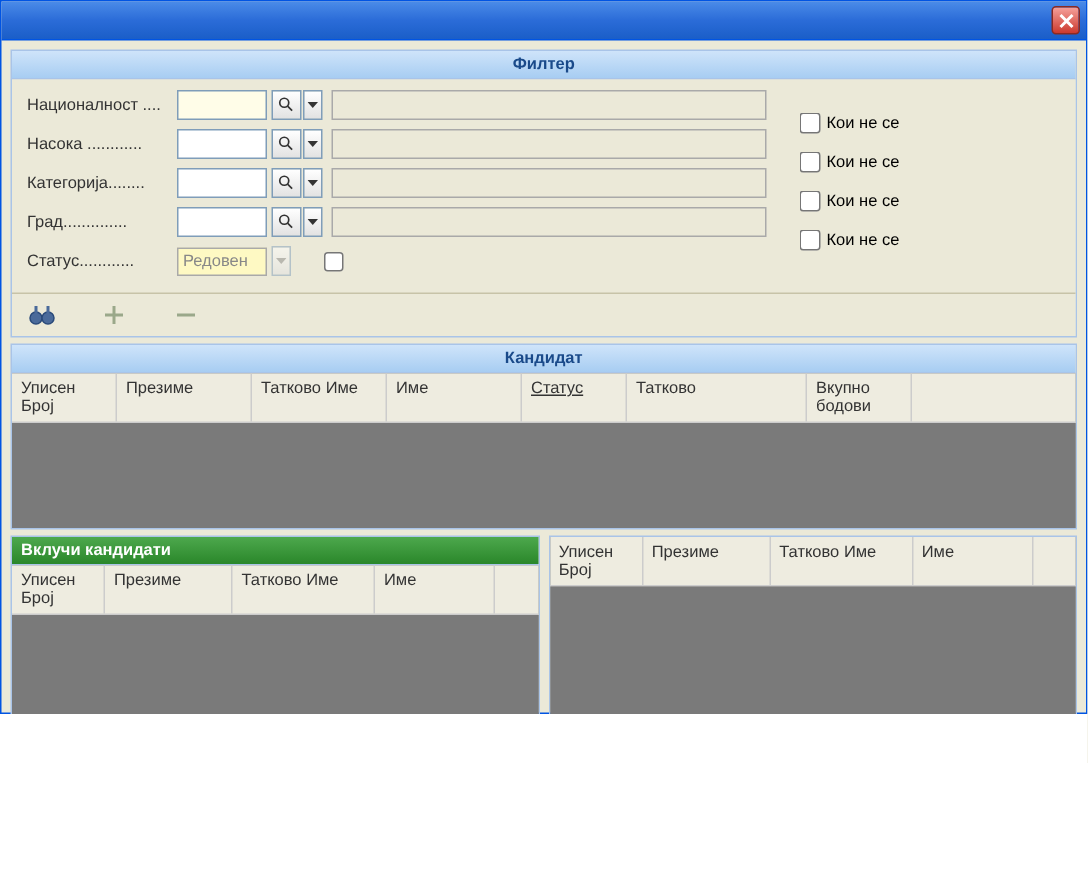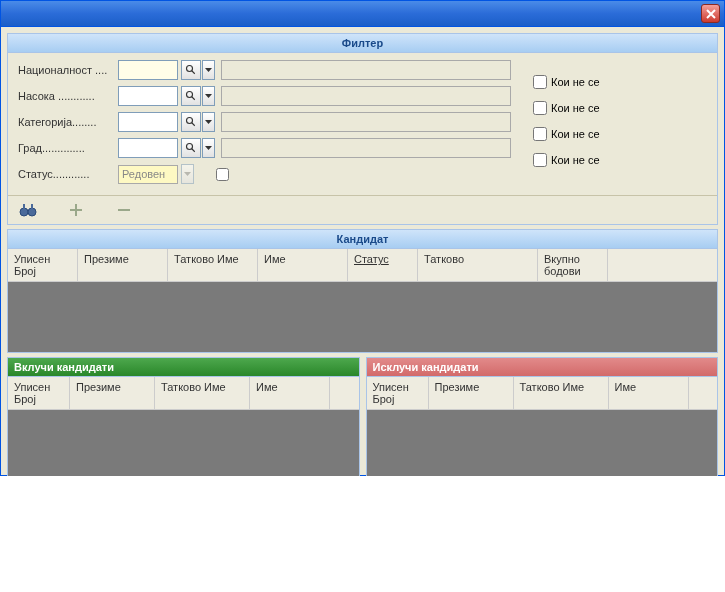--- a/index.html
+++ b/index.html
@@ -218,21 +218,20 @@
             </div>
           <div class="sb-btn">
               <svg width="6" height="8">
                 <path d="M1 0 L5 4 L1 8 Z" fill="#4a6aaa"></path>
               </svg>
             </div>
         </div>
       </div>
 
       <div class="panel">
-        <div class="panel-header red" style="text-align:left;padding-left:6px">Исклучи кандидати</div>
         <div class="grid">
           <div class="grid-header">
             <div class="col lcol-0">Уписен Број</div>
             <div class="col lcol-1">Презиме</div>
             <div class="col lcol-2">Татково Име</div>
             <div class="col lcol-3">Име</div>
           </div>
           <div class="grid-body"></div>
         </div>
         <div class="scrollbar">

